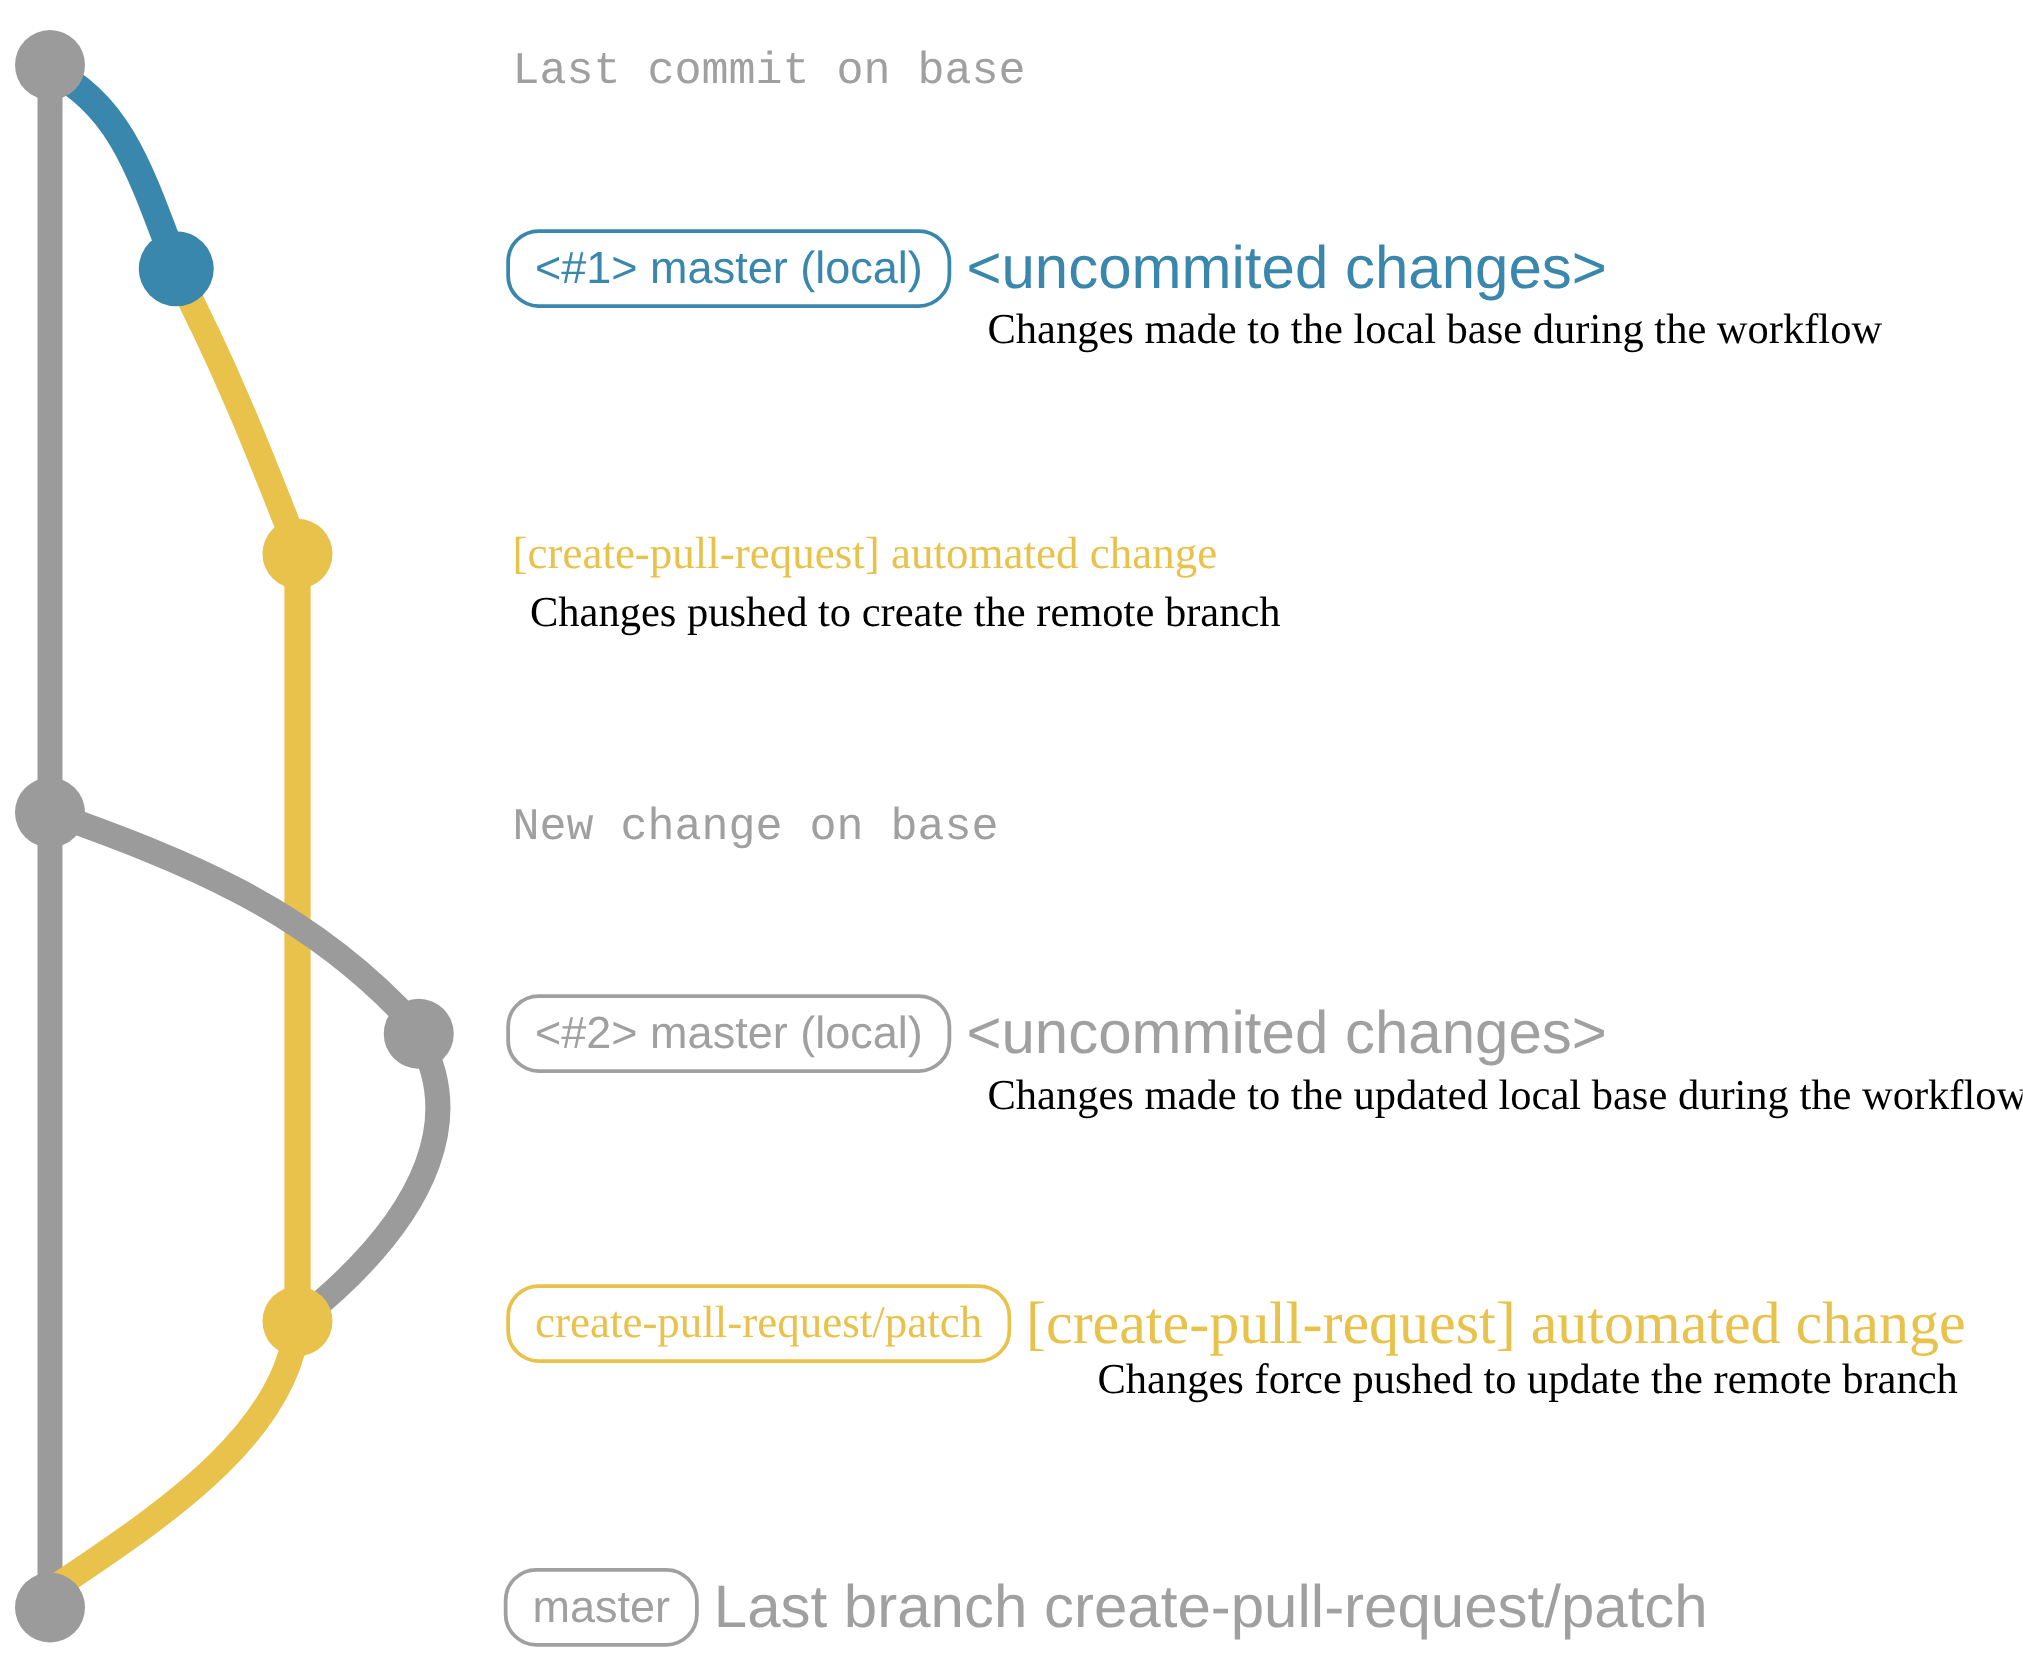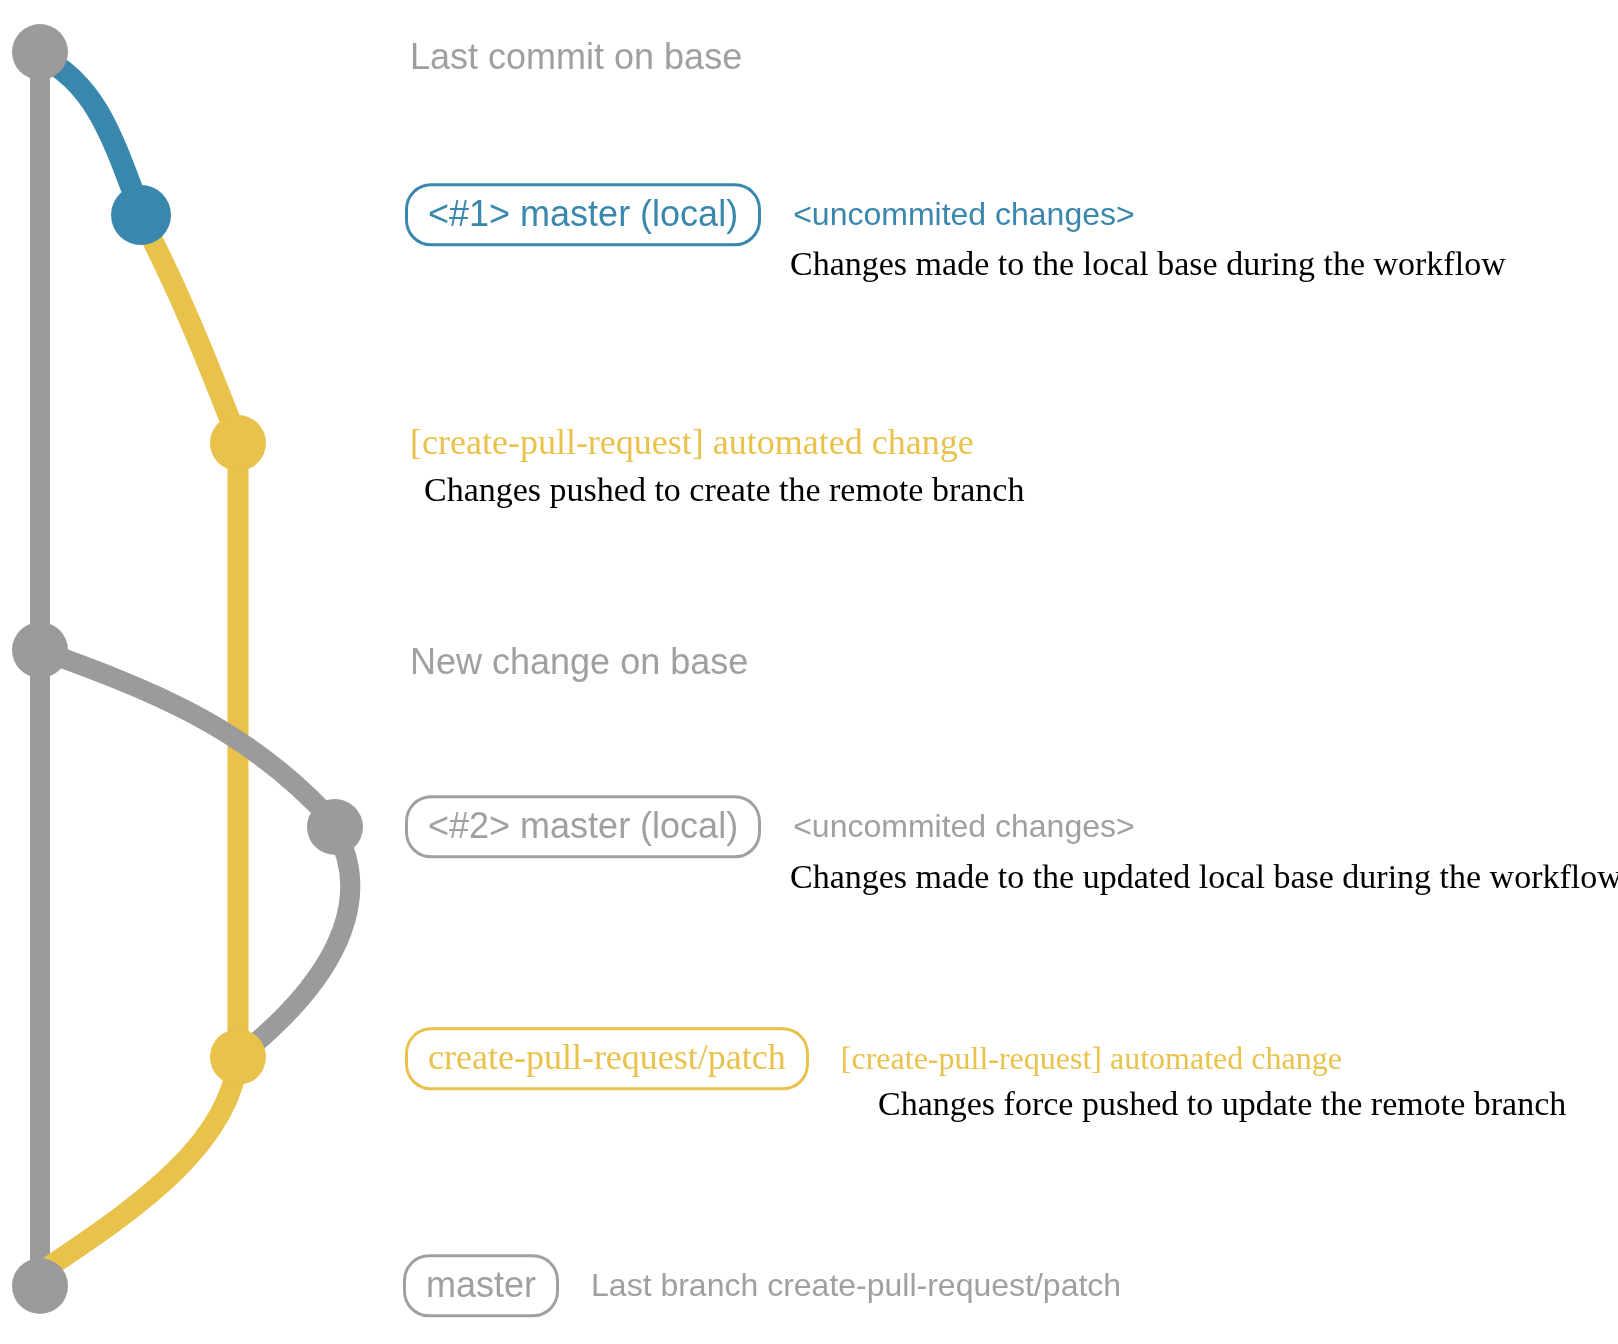--- a/index.html
+++ b/index.html
@@ -20,39 +20,40 @@
   .stage{position:relative;width:1618px;height:1344px;}
   .graph-svg{position:absolute;left:0;top:0;}
 
   .title{
     position:absolute;
     font-size:36px;
     line-height:1.15;
     color:var(--color-gray_text);
     white-space:nowrap;
     transform:translateY(-50%);
+    font-family:Liberation Mono, monospace;
   }
   .flexrow{
     position:absolute;
     display:flex;
     align-items:center;
-    gap:32px;
+    gap:12px;
     transform:translateY(-50%);
     white-space:nowrap;
   }
   .badge{
     display:inline-block;
     border:3px solid currentColor;
     border-radius:26px;
     padding:7px 20px 9px 20px;
     font-size:36px;
     line-height:1.15;
   }
   .side{
-    font-size:32px;
+    font-size:48px;
     line-height:1.15;
   }
   .loose-label{
     position:absolute;
     font-size:36px;
     line-height:1.15;
     white-space:nowrap;
     transform:translateY(-50%);
   }
   .desc{

